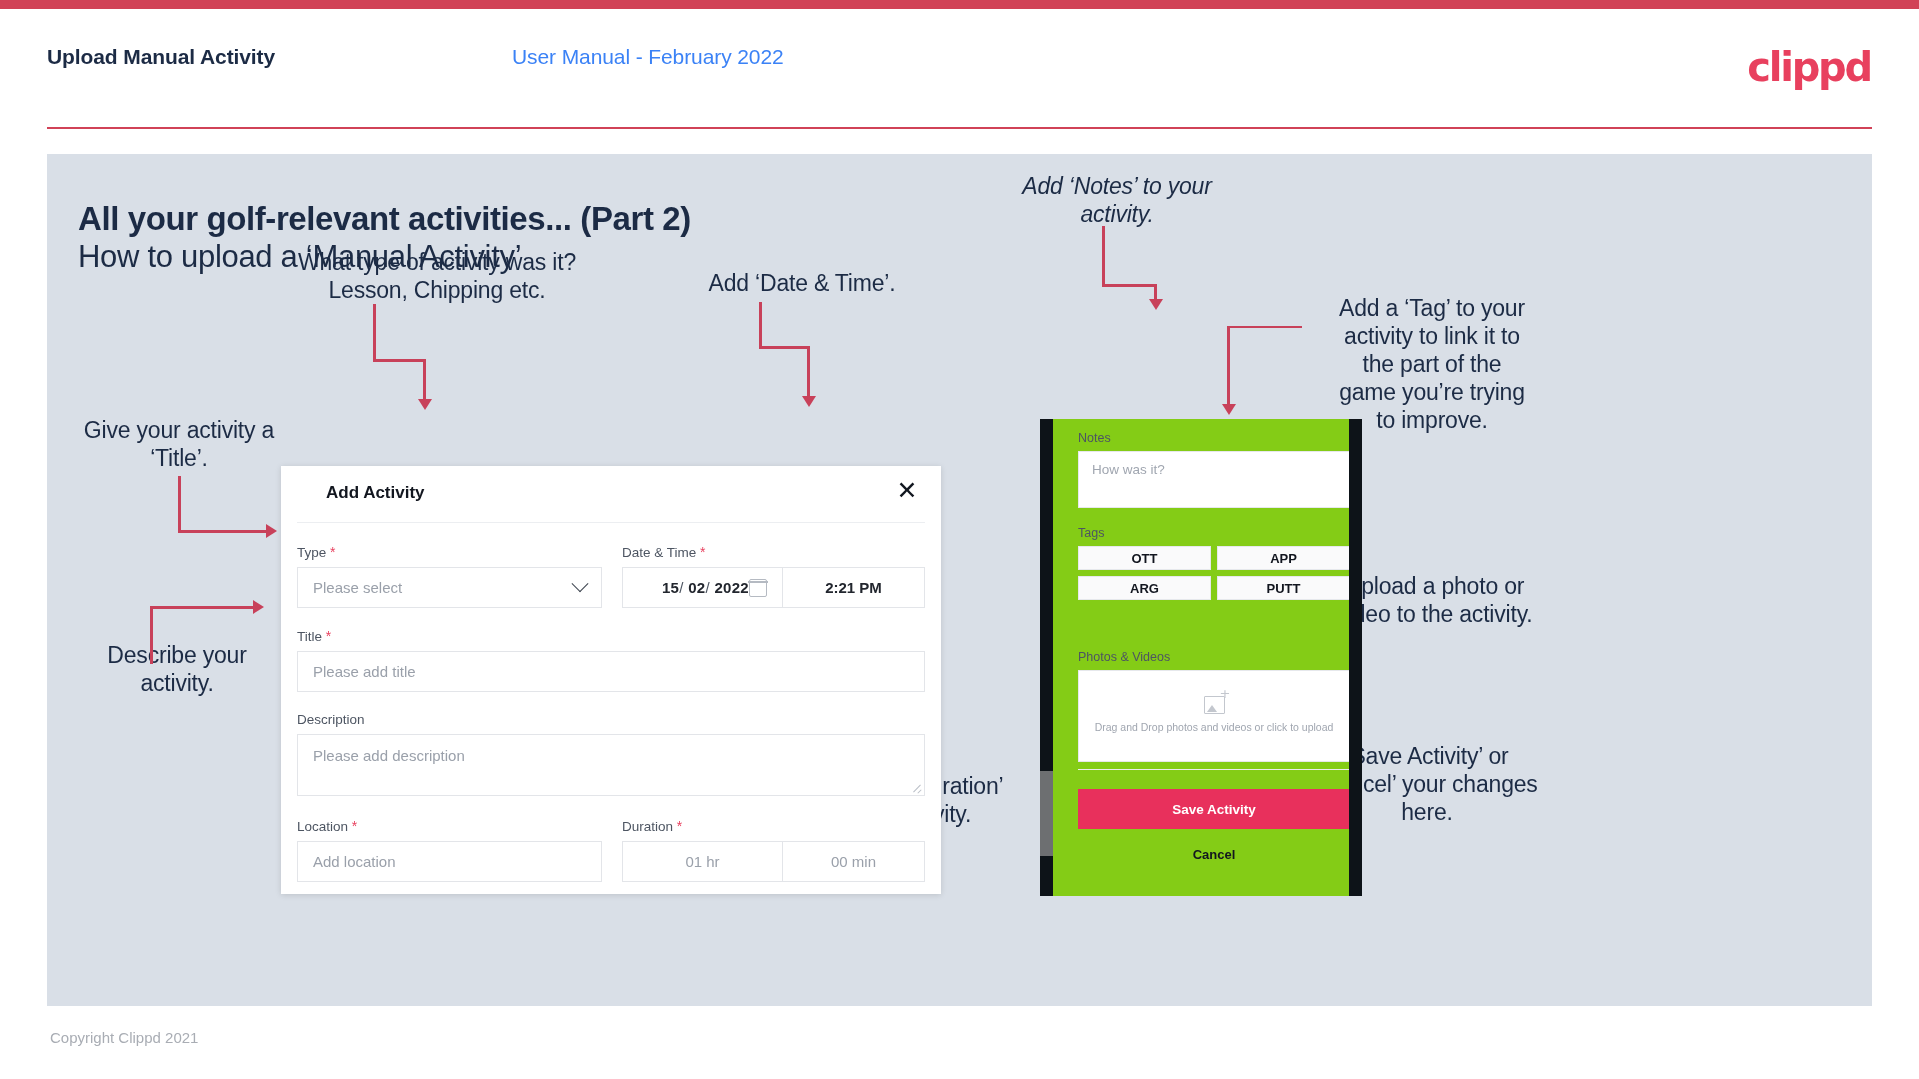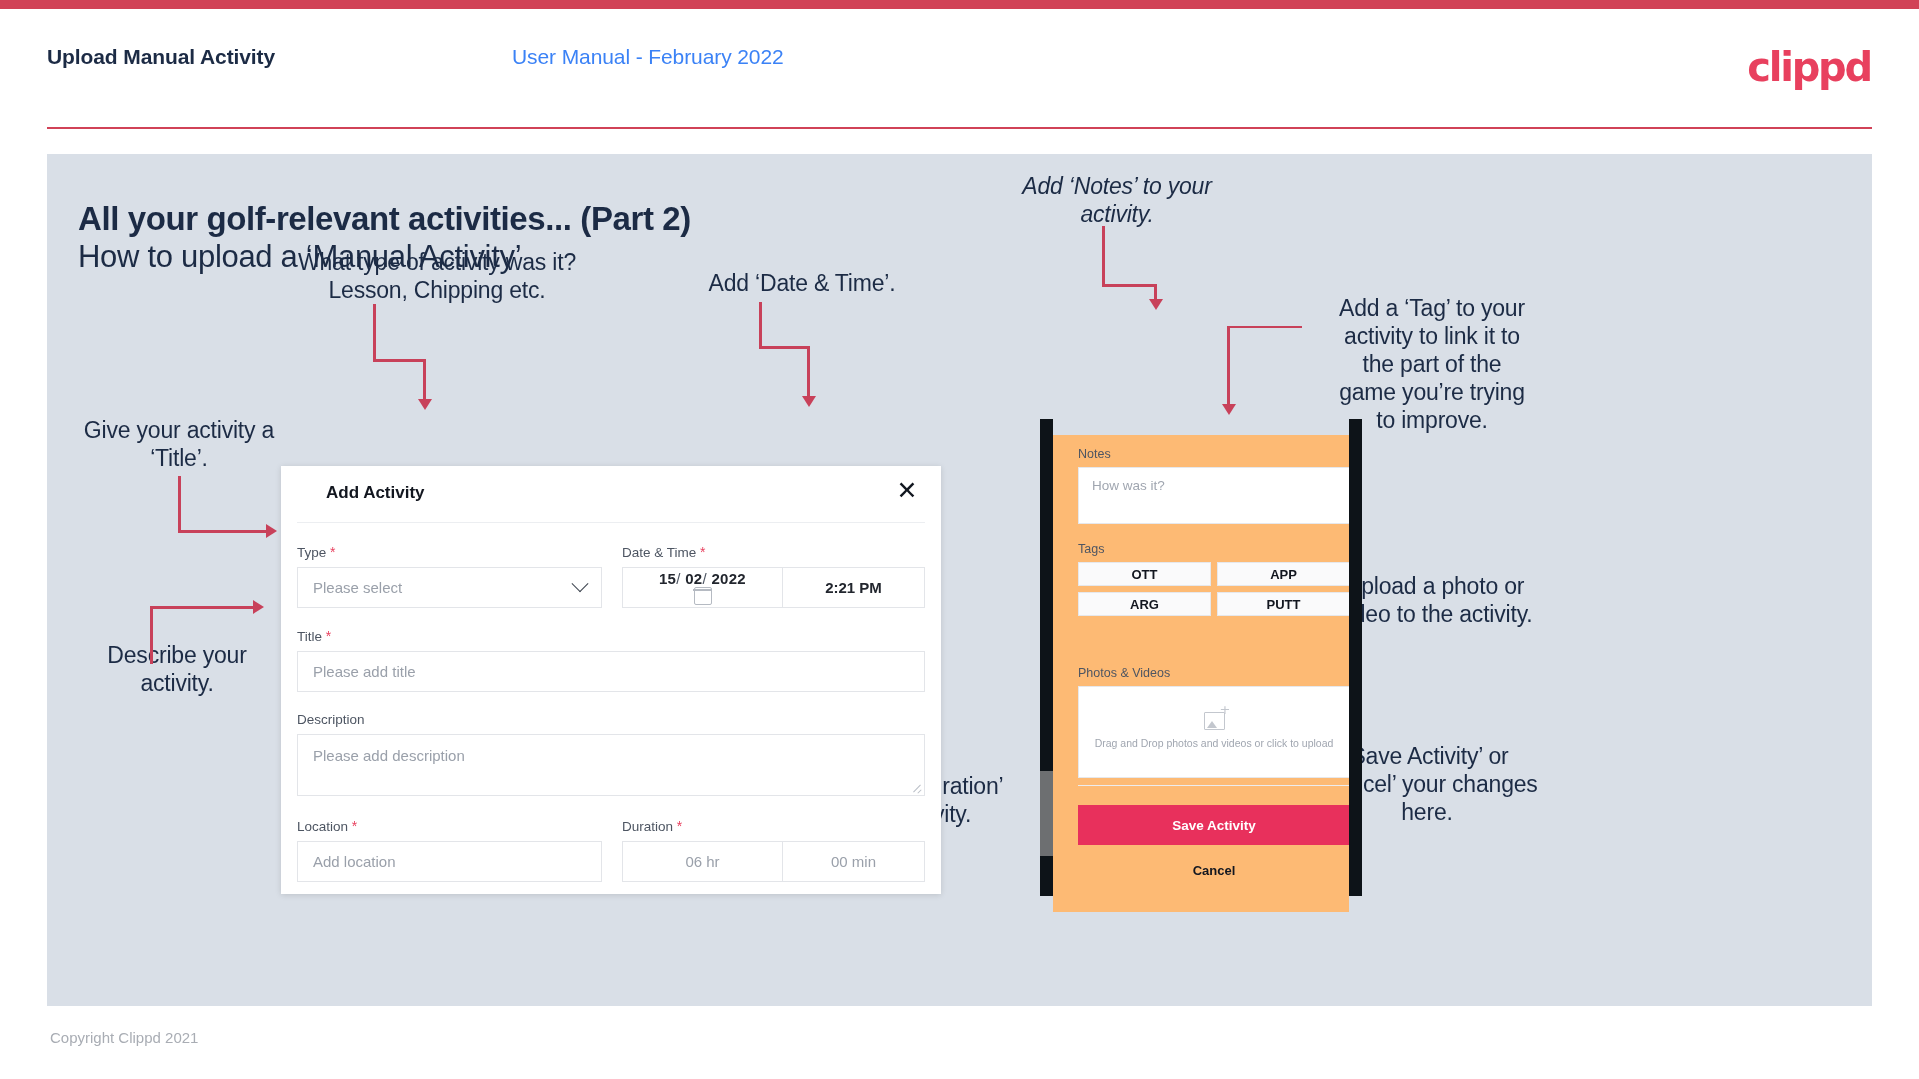--- a/index.html
+++ b/index.html
@@ -209,26 +209,25 @@
     width: 11px; height: 11px;
     border-right: 1.8px solid #3d444f;
     border-bottom: 1.8px solid #3d444f;
     transform: rotate(45deg) translate(-3px,-3px);
   }
   .datetime-group {
     display: flex;
   }
   .date-part {
     width: 160px;
-    justify-content: center;
+    justify-content: flex-end;
     color: #22262e;
     font-weight: 700;
     font-size: 15px;
     border-right: none;
-    flex-direction: column;
   }
   .date-digits { letter-spacing: 0.3px; }
   .date-sep { color: #4d5562; font-weight: 400; }
   .cal-icon {
     width: 16px; height: 16px;
     border: 1.6px solid #b5bac2;
     border-radius: 2px;
     position: relative;
   }
   .cal-icon:before {
@@ -312,23 +311,23 @@
   .phone-edge.left  { left: 0; }
   .phone-edge.right { right: 0; }
   .phone-edge .btn-grey {
     position: absolute;
     left: 0; top: 352px;
     width: 13px; height: 85px;
     background: #6d6f71;
   }
   .phone-screen {
     position: absolute;
-    left: 13px; top: 16px;
+    left: 13px; top: 0;
     width: 296px; height: 477px;
-    background: #fdba74;
+    background: #84cc16;
     overflow: hidden;
   }
 
   .p-label {
     font-size: 12.5px;
     color: #4d5562;
     margin-bottom: 6px;
   }
   .p-inp {
     box-sizing: border-box;
@@ -622,21 +621,21 @@
           </div>
         </div>
 
         <div class="col-dur">
           <div class="fld-label">
             <span>Duration</span>
             <span class="req">*</span>
           </div>
           <div class="dur-group">
             <div class="inp dur-hr">
-              <span>06 hr</span>
+              <span>01 hr</span>
             </div>
             <div class="inp dur-min">
               <span>00 min</span>
             </div>
           </div>
         </div>
       </div>
 
     </div>
   </div>

